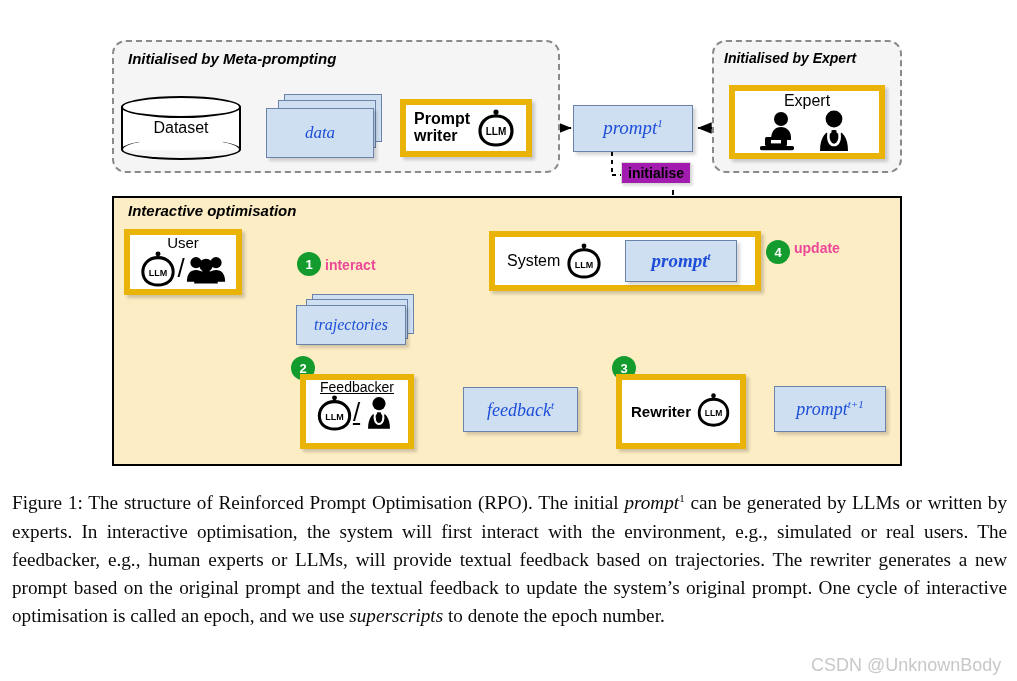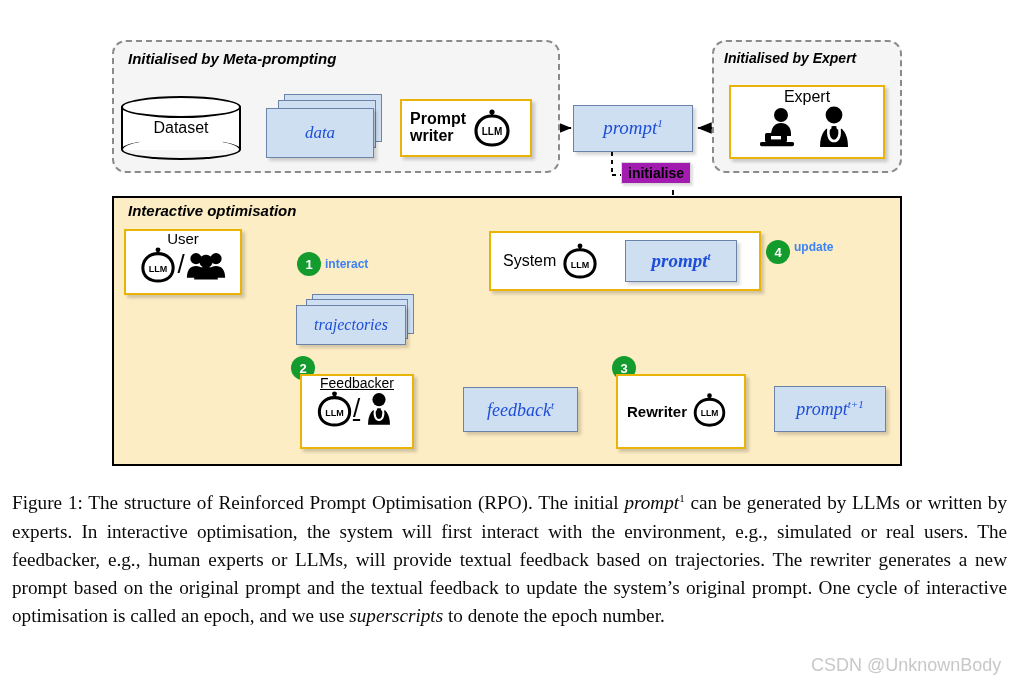--- a/index.html
+++ b/index.html
@@ -37,21 +37,21 @@
   
   .opt-panel {
     background: #fdedc4;
     border: 2px solid #000;
     box-sizing: border-box;
   }
 
   
   .wbox {
     background: #ffffff;
-    border: 2px solid #eab308;
+    border: 6px solid #eab308;
     box-sizing: border-box;
     box-shadow: 3px 3px 3px rgba(0,0,0,0.18);
     display: flex;
     align-items: center;
     justify-content: center;
   }
   .wbox-label {
     font-size: 16px;
     color: #000;
     line-height: 1.05;
@@ -116,23 +116,23 @@
     background: #139b2d;
     color: #fff;
     font-size: 13px;
     font-weight: bold;
     display: flex;
     align-items: center;
     justify-content: center;
     box-sizing: border-box;
   }
   .edge-label {
-    font-size: 12px;
+    font-size: 14px;
     font-weight: bold;
-    color: #3b82f6;
+    color: #ec4899;
     white-space: nowrap;
   }
   .edge-label-boxed {
     font-size: 14px;
     font-weight: bold;
     color: #000;
     background: #a21caf;
     border: 1px solid #d9d9d9;
     padding: 2px 6px;
     box-shadow: 2px 2px 2px rgba(0,0,0,0.12);

